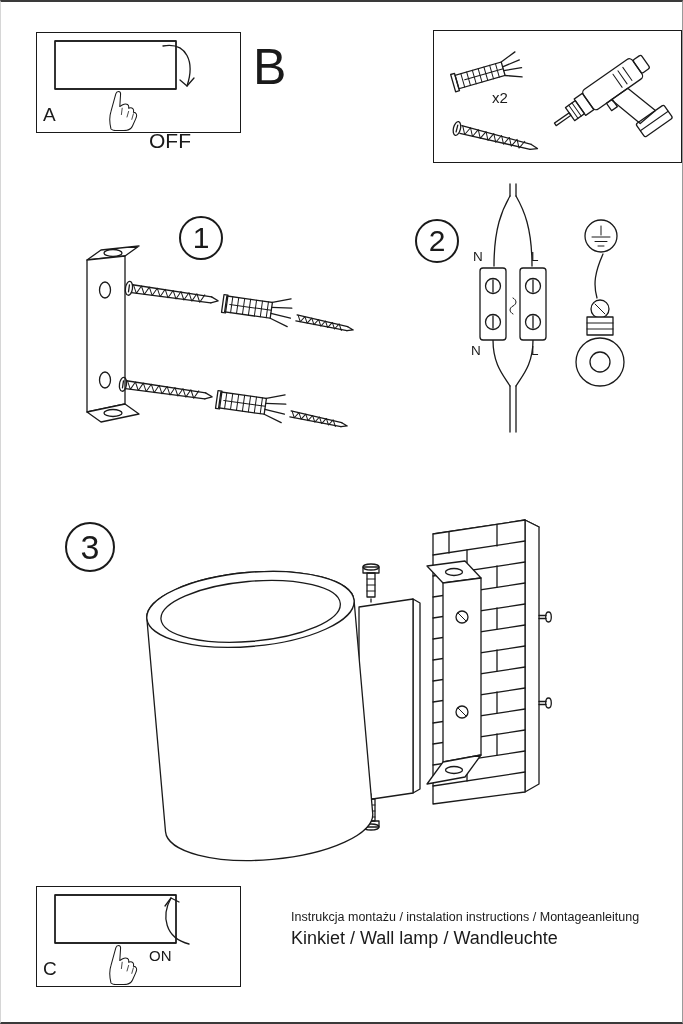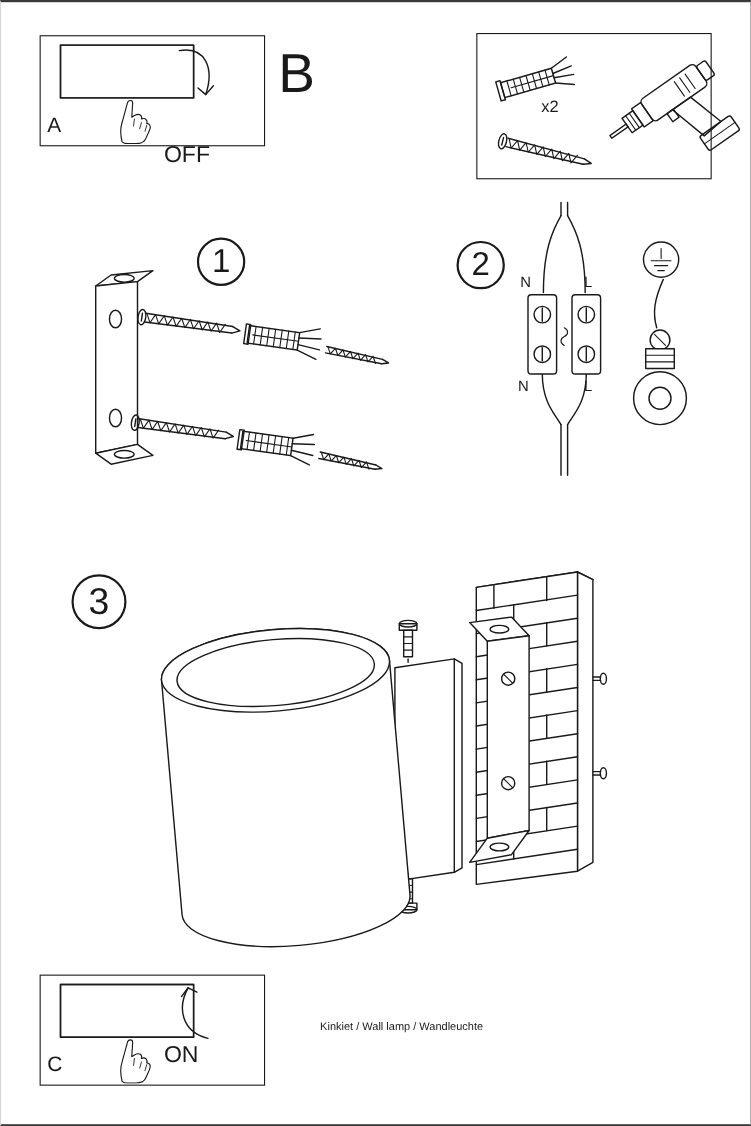--- a/index.html
+++ b/index.html
@@ -52,21 +52,21 @@
     <svg width="44" height="58" style="position:absolute;left:120px;top:5px;">
       <path d="M6,8 C30,4 38,24 30,48"></path>
       <path d="M30,48 L23,42 M30,48 L37,40"></path>
     </svg>
     <span class="lbl" style="left:112px; top:60px; font-size:21px;margin-top:36px;">OFF</span>
     <span class="lbl" style="left:6px; top:71px; font-size:19px;">A</span>
   </div>
 
   <div class="lbl" style="left:252px; top:36px; font-size:50px;">B</div>
 
-  <div class="frame" style="left:432px; top:28px; width:214px; height:133px;">
+  <div class="frame" style="left:432px; top:28px; width:249px; height:133px;">
     <svg width="244" height="126" style="position:absolute;left:1px;top:1px;">
 
       <g transform="translate(22,50) rotate(-16)">
         <rect x="-4" y="-9" width="4" height="18"></rect>
         <rect x="0" y="-7" width="48" height="14"></rect>
         <path d="M6,-7 V7 M12,-7 V7 M18,-7 V7 M24,-7 V7 M30,-7 V7 M36,-7 V7 M42,-7 V7" class="thin"></path>
         <path d="M8,0 H48" class="thin"></path>
         <path d="M48,-7 L64,-13 M48,-2 L66,-4 M48,2 L66,4 M48,7 L64,13"></path>
       </g>
 
@@ -269,19 +269,20 @@
       </g>
       <g transform="translate(58,54) scale(0.8)">
         <path d="M10,50 C8,42 8,34 10,28 L16,6 C17,2 22,2 22,6 L21,22 L24,20 C30,17 33,20 32,24 C37,22 39,26 38,29 C42,29 43,33 41,37 L37,46 C35,51 31,52 26,52 L16,52 C12,52 11,51 10,50 Z"></path>
         <path d="M24,24 L23,32 M32,28 L30,35 M38,31 L36,38" class="thin"></path>
       </g>
     </svg>
     <svg width="44" height="58" style="position:absolute;left:120px;top:5px;">
       <path d="M32,52 C8,46 4,24 14,6"></path>
       <path d="M14,6 L8,14 M14,6 L22,10"></path>
     </svg>
-    <span class="lbl" style="left:112px; top:60px; font-size:21px;">ON</span>
+    <span class="lbl" style="left:112px; top:60px; font-size:15px;">ON</span>
     <span class="lbl" style="left:6px; top:71px; font-size:19px;">C</span>
   </div>
 
-  <div class="lbl" style="left:290px; top:926px; font-size:10px;">Kinkiet / Wall lamp / Wandleuchte</div>
+  <div class="lbl" style="left:290px; top:908px; font-size:12.5px;">Instrukcja montażu / instalation instructions / Montageanleitung</div>
+  <div class="lbl" style="left:290px; top:926px; font-size:18px;">Kinkiet / Wall lamp / Wandleuchte</div>
 
 </div>
 
 </body></html>

